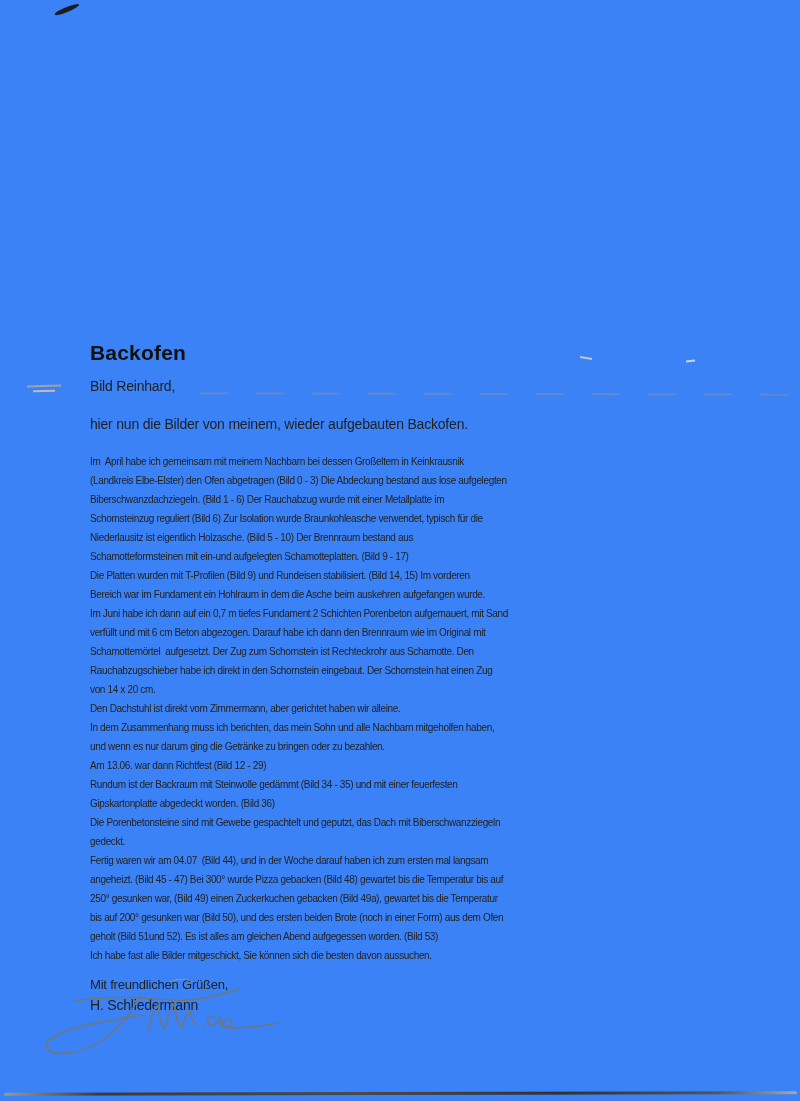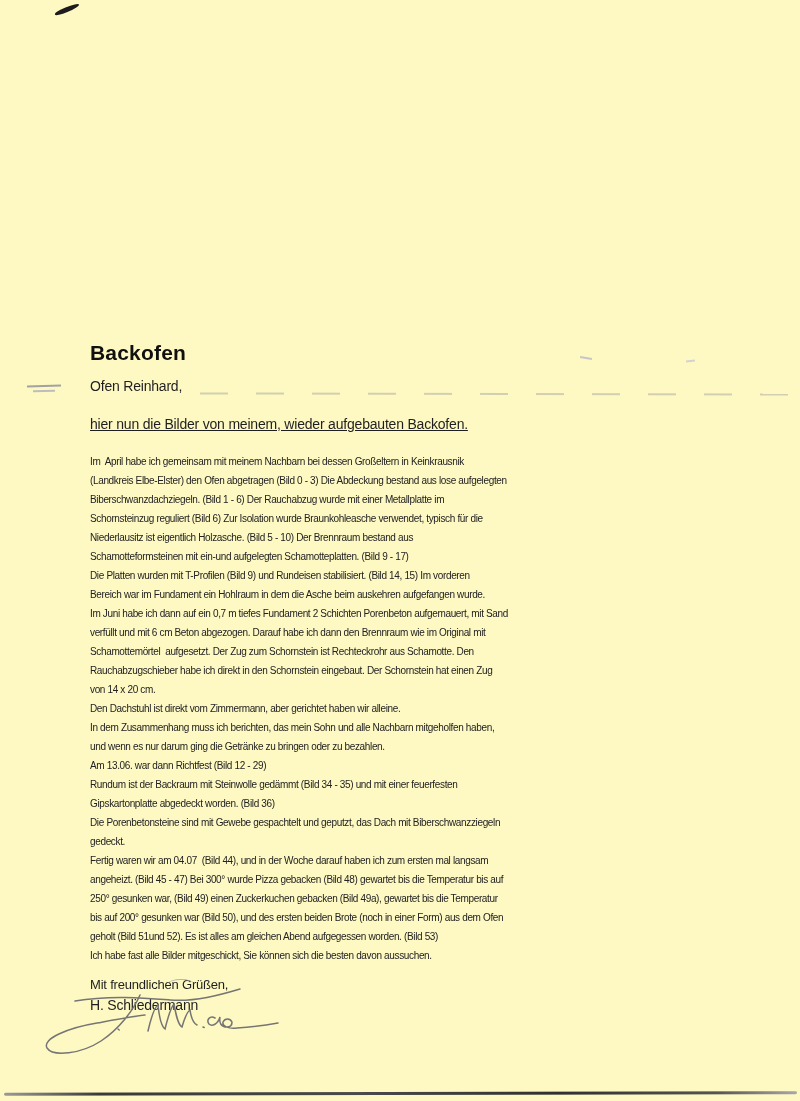--- a/index.html
+++ b/index.html
@@ -1,37 +1,37 @@
 <!DOCTYPE html>
 <html><head>
 <meta charset="utf-8">
 <style>
   html, body { margin: 0; padding: 0; background: #ffffff; }
   .page {
     position: relative;
     width: 800px;
     height: 1101px;
-    background: #fef9c3;
+    background: #3b82f6;
     overflow: hidden;
     font-family: "Liberation Sans", sans-serif;
     color: #1f1f1f;
   }
   .abs { position: absolute; }
   .txt { white-space: pre-wrap; }
 
   .heading {
     left: 90px; top: 341px;
     margin: 0;
     font-size: 21px;
     font-weight: 700;
     letter-spacing: 0.2px;
     color: #101010;
   }
   .salutation { left: 90px; top: 378px; font-size: 14px; letter-spacing: -0.2px; }
-  .intro      { left: 90px; top: 416px; font-size: 14px; letter-spacing: -0.2px; text-decoration: underline; }
+  .intro      { left: 90px; top: 416px; font-size: 14px; letter-spacing: -0.2px; }
   .body-block {
     left: 90px; top: 452px;
     width: 705px;
     font-size: 10px;
     line-height: 19px;
     letter-spacing: -0.35px;
     color: #222222;
   }
   .closing { left: 90px; top: 977px; font-size: 13px; letter-spacing: -0.2px; }
   .sender  { left: 90px; top: 997px; font-size: 14px; letter-spacing: -0.2px; }
@@ -75,21 +75,21 @@
 <div class="page">
 
   <div class="abs mark-topleft"></div>
   <div class="abs fold-line"></div>
   <div class="abs margin-dash-a"></div>
   <div class="abs margin-dash-b"></div>
   <div class="abs speck-1"></div>
   <div class="abs speck-2"></div>
 
   <h1 class="abs heading">Backofen</h1>
-  <div class="abs salutation txt">Ofen Reinhard,</div>
+  <div class="abs salutation txt">Bild Reinhard,</div>
   <div class="abs intro txt">hier nun die Bilder von meinem, wieder aufgebauten Backofen.</div>
   <div class="abs body-block txt">Im  April habe ich gemeinsam mit meinem Nachbarn bei dessen Großeltern in Keinkrausnik
 (Landkreis Elbe-Elster) den Ofen abgetragen (Bild 0 - 3) Die Abdeckung bestand aus lose aufgelegten
 Biberschwanzdachziegeln. (Bild 1 - 6) Der Rauchabzug wurde mit einer Metallplatte im
 Schornsteinzug reguliert (Bild 6) Zur Isolation wurde Braunkohleasche verwendet, typisch für die
 Niederlausitz ist eigentlich Holzasche. (Bild 5 - 10) Der Brennraum bestand aus
 Schamotteformsteinen mit ein-und aufgelegten Schamotteplatten. (Bild 9 - 17)
 Die Platten wurden mit T-Profilen (Bild 9) und Rundeisen stabilisiert. (Bild 14, 15) Im vorderen
 Bereich war im Fundament ein Hohlraum in dem die Asche beim auskehren aufgefangen wurde.
 Im Juni habe ich dann auf ein 0,7 m tiefes Fundament 2 Schichten Porenbeton aufgemauert, mit Sand

